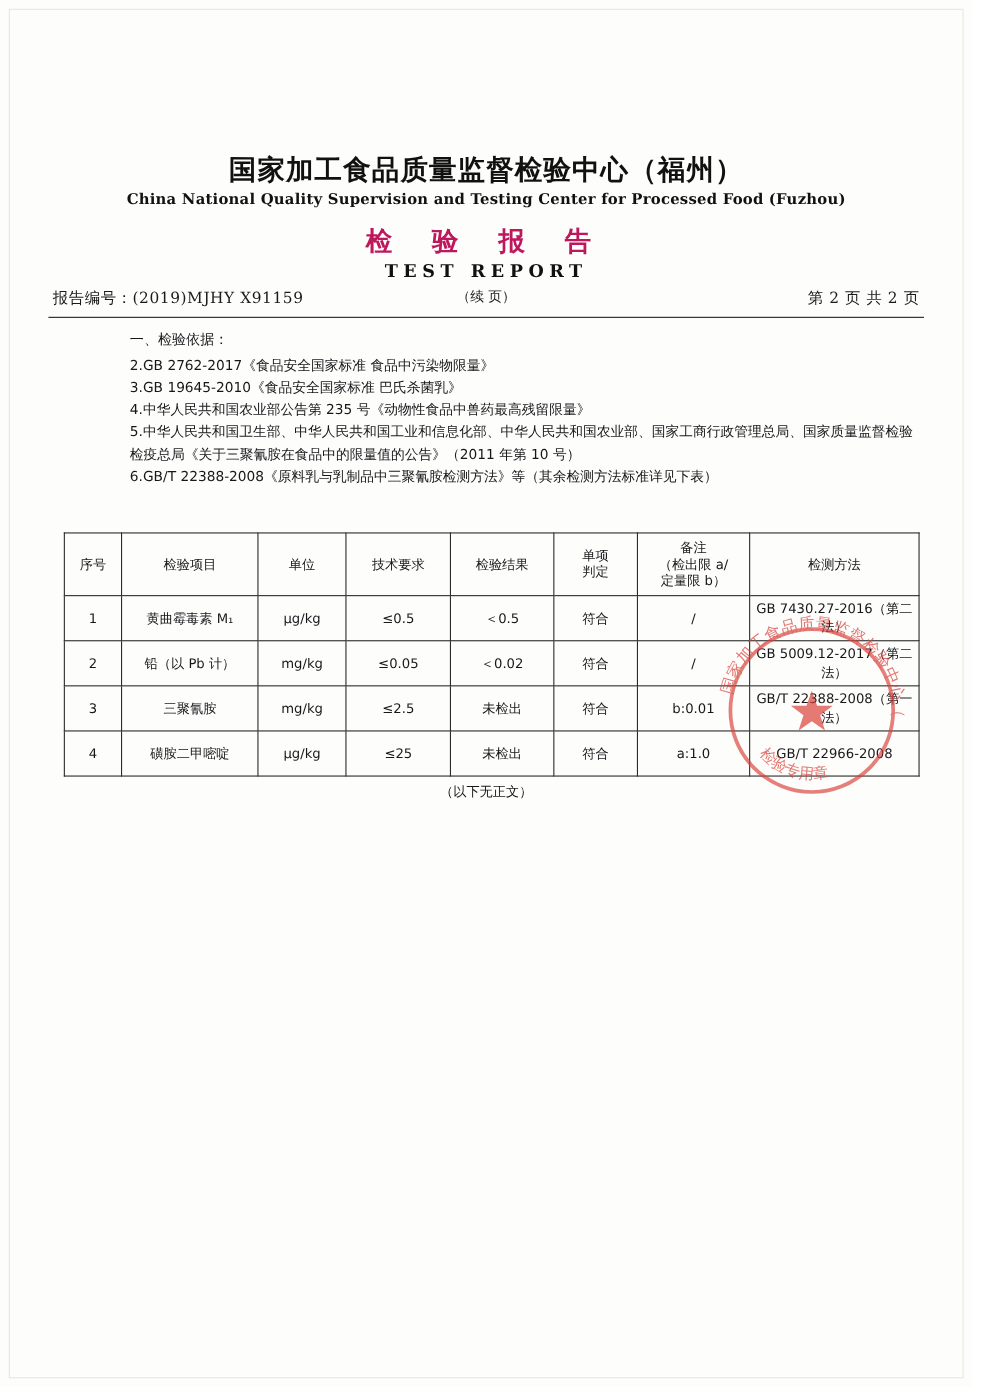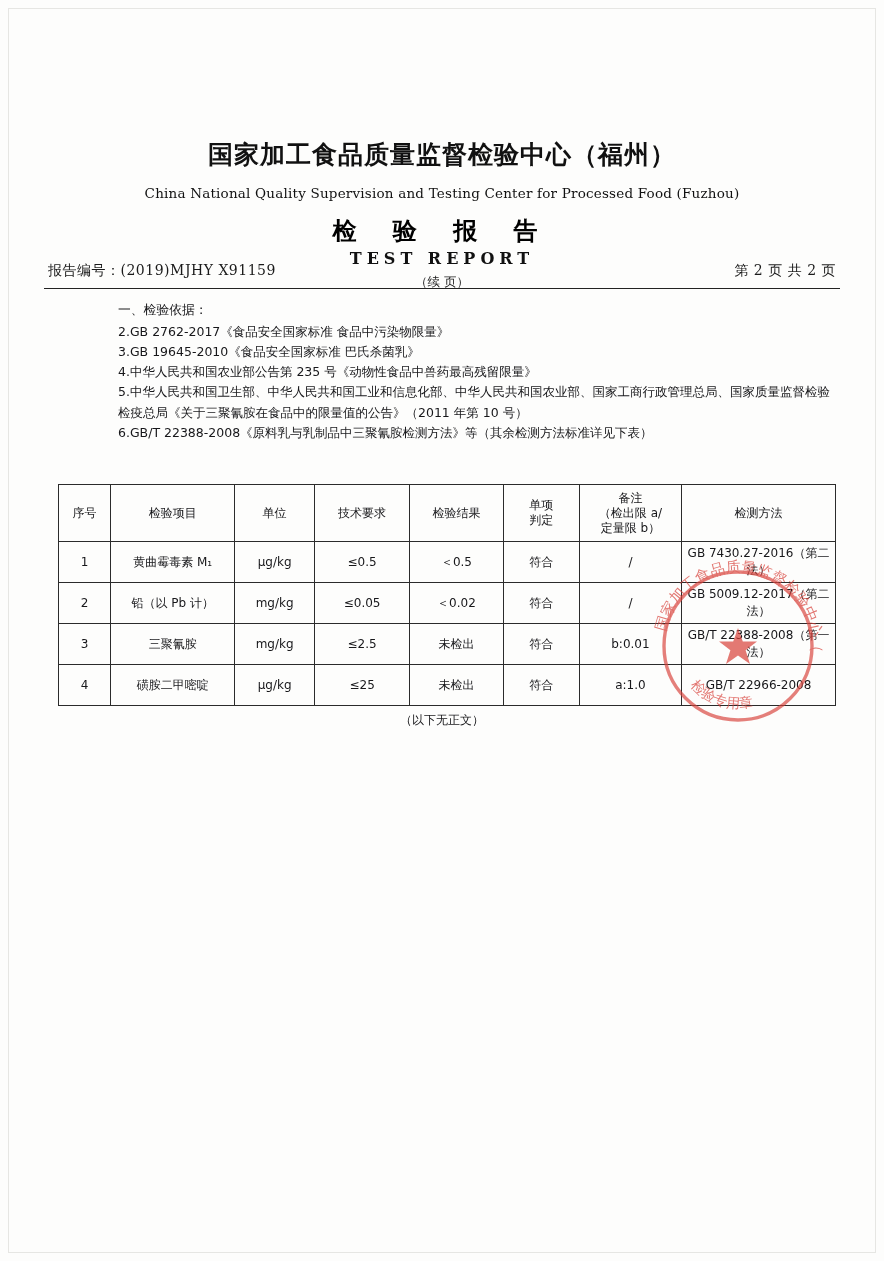--- a/index.html
+++ b/index.html
@@ -37,32 +37,32 @@
     font-family: "DejaVu Serif", serif;
     font-size: 25px;
     font-weight: bold;
     letter-spacing: 1px;
     color: #111;
     line-height: 1.2;
   }
   .org-en {
     font-family: "DejaVu Serif", serif;
     font-size: 13.5px;
-    font-weight: normal;
+    font-weight: bold;
     color: #111;
-    margin-top: 15px;
+    margin-top: 3px;
     letter-spacing: 0.2px;
   }
   .title-cn {
     font-family: "DejaVu Serif", serif;
     font-size: 24px;
     font-weight: bold;
     letter-spacing: 14px;
     margin-top: 14px;
-    color: #000000;
+    color: #be185d;
   }
   .title-en {
     font-family: "DejaVu Serif", serif;
     font-size: 16px;
     font-weight: bold;
     letter-spacing: 5px;
     margin-top: 2px;
     color: #111;
   }
   .cont-mark {

